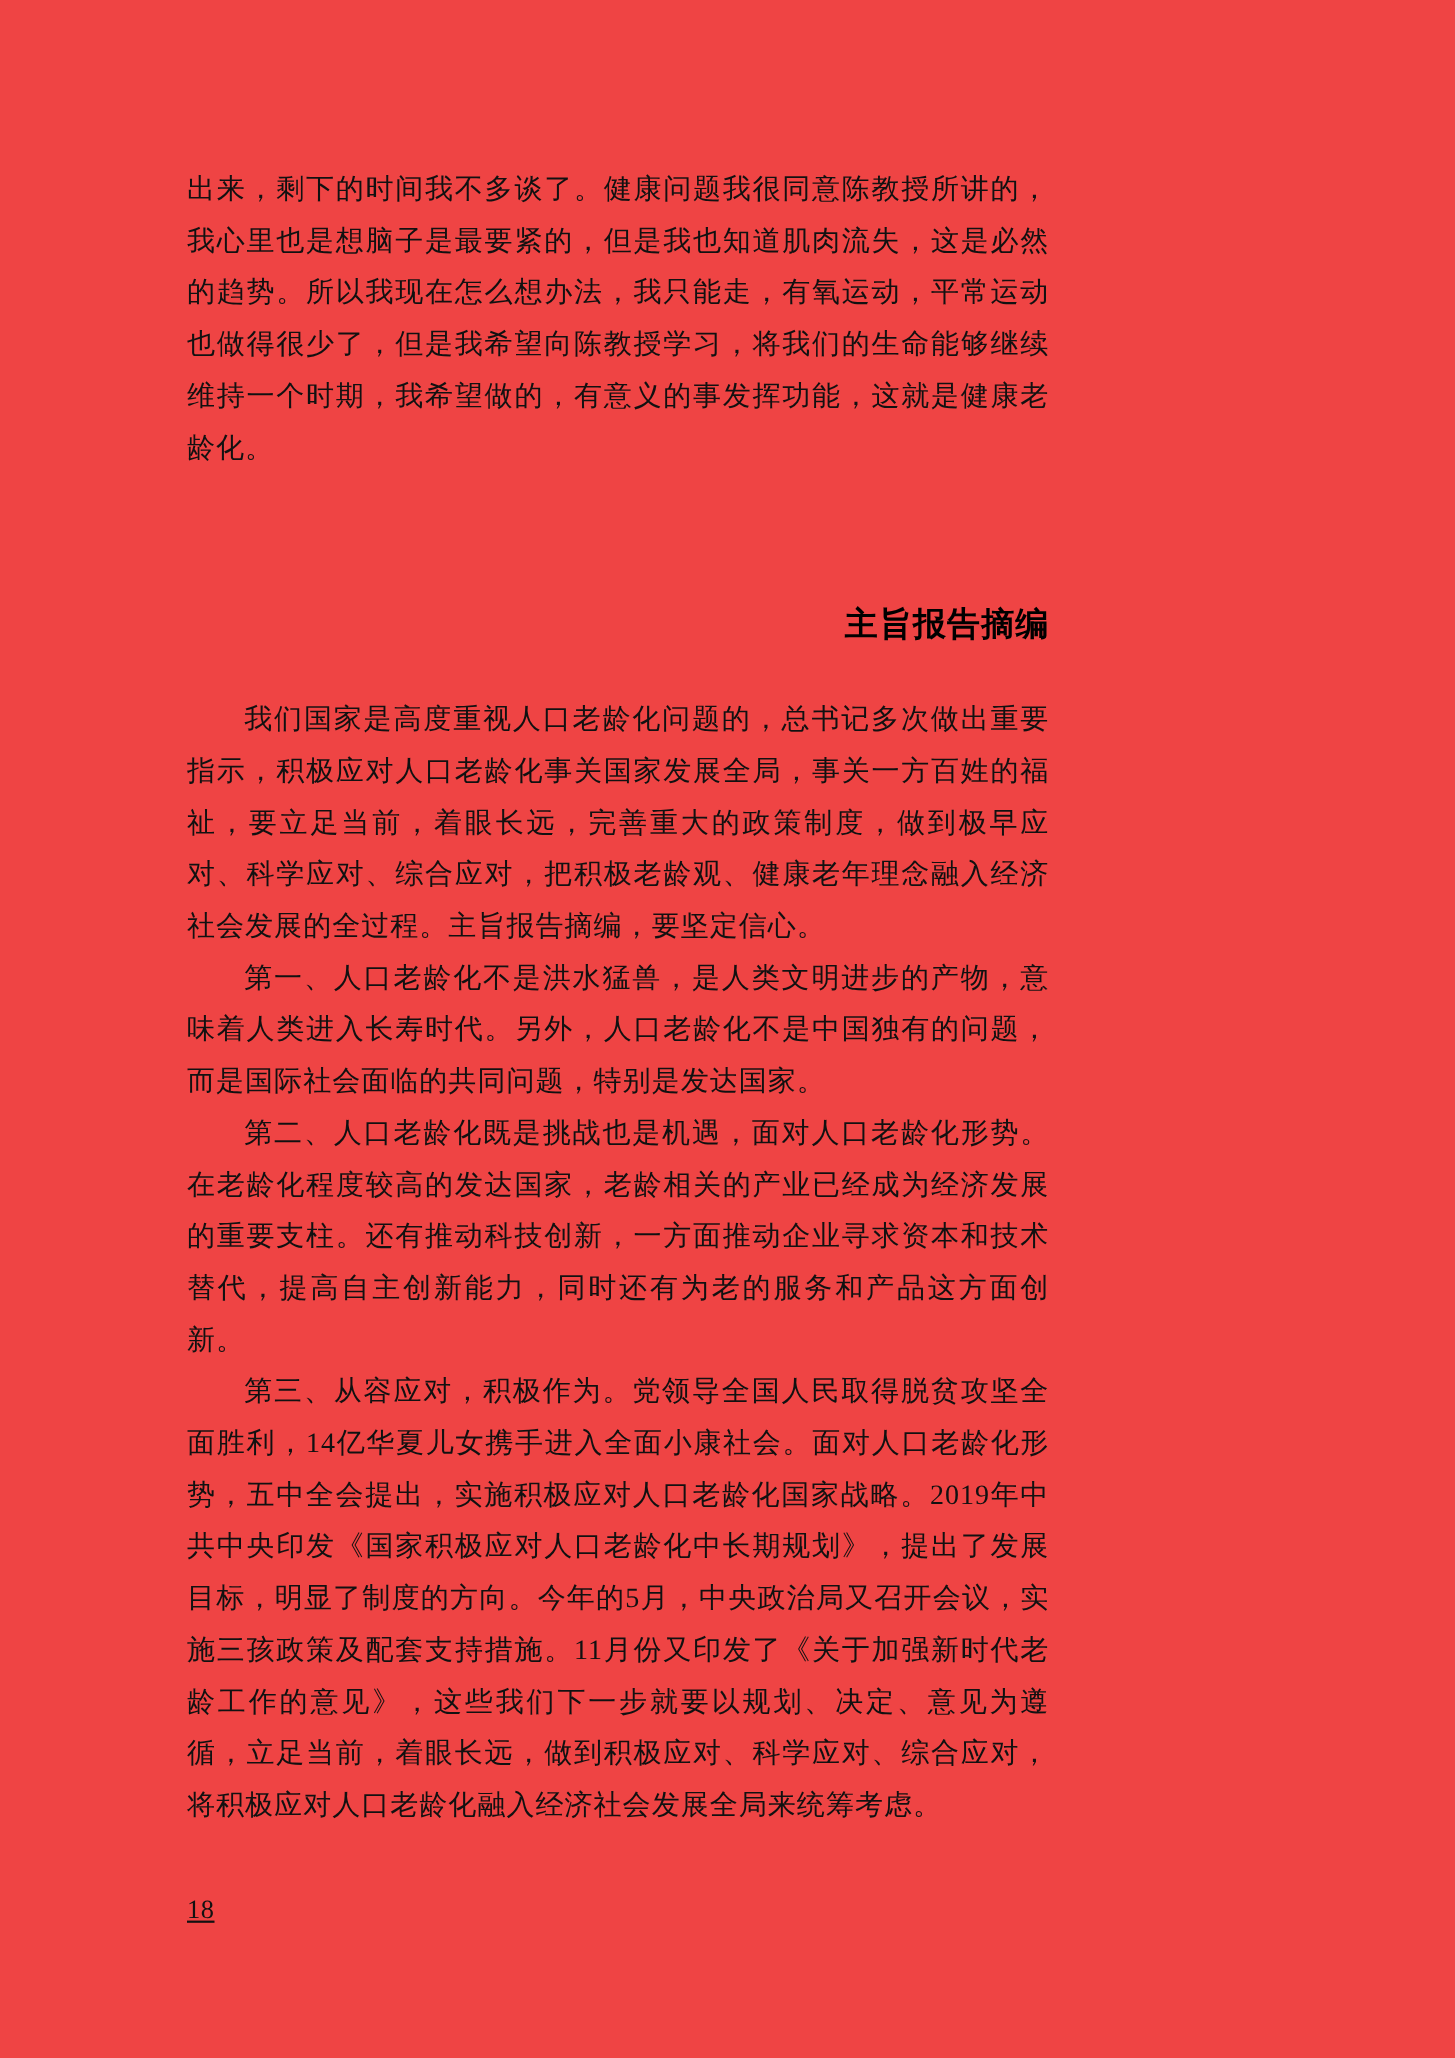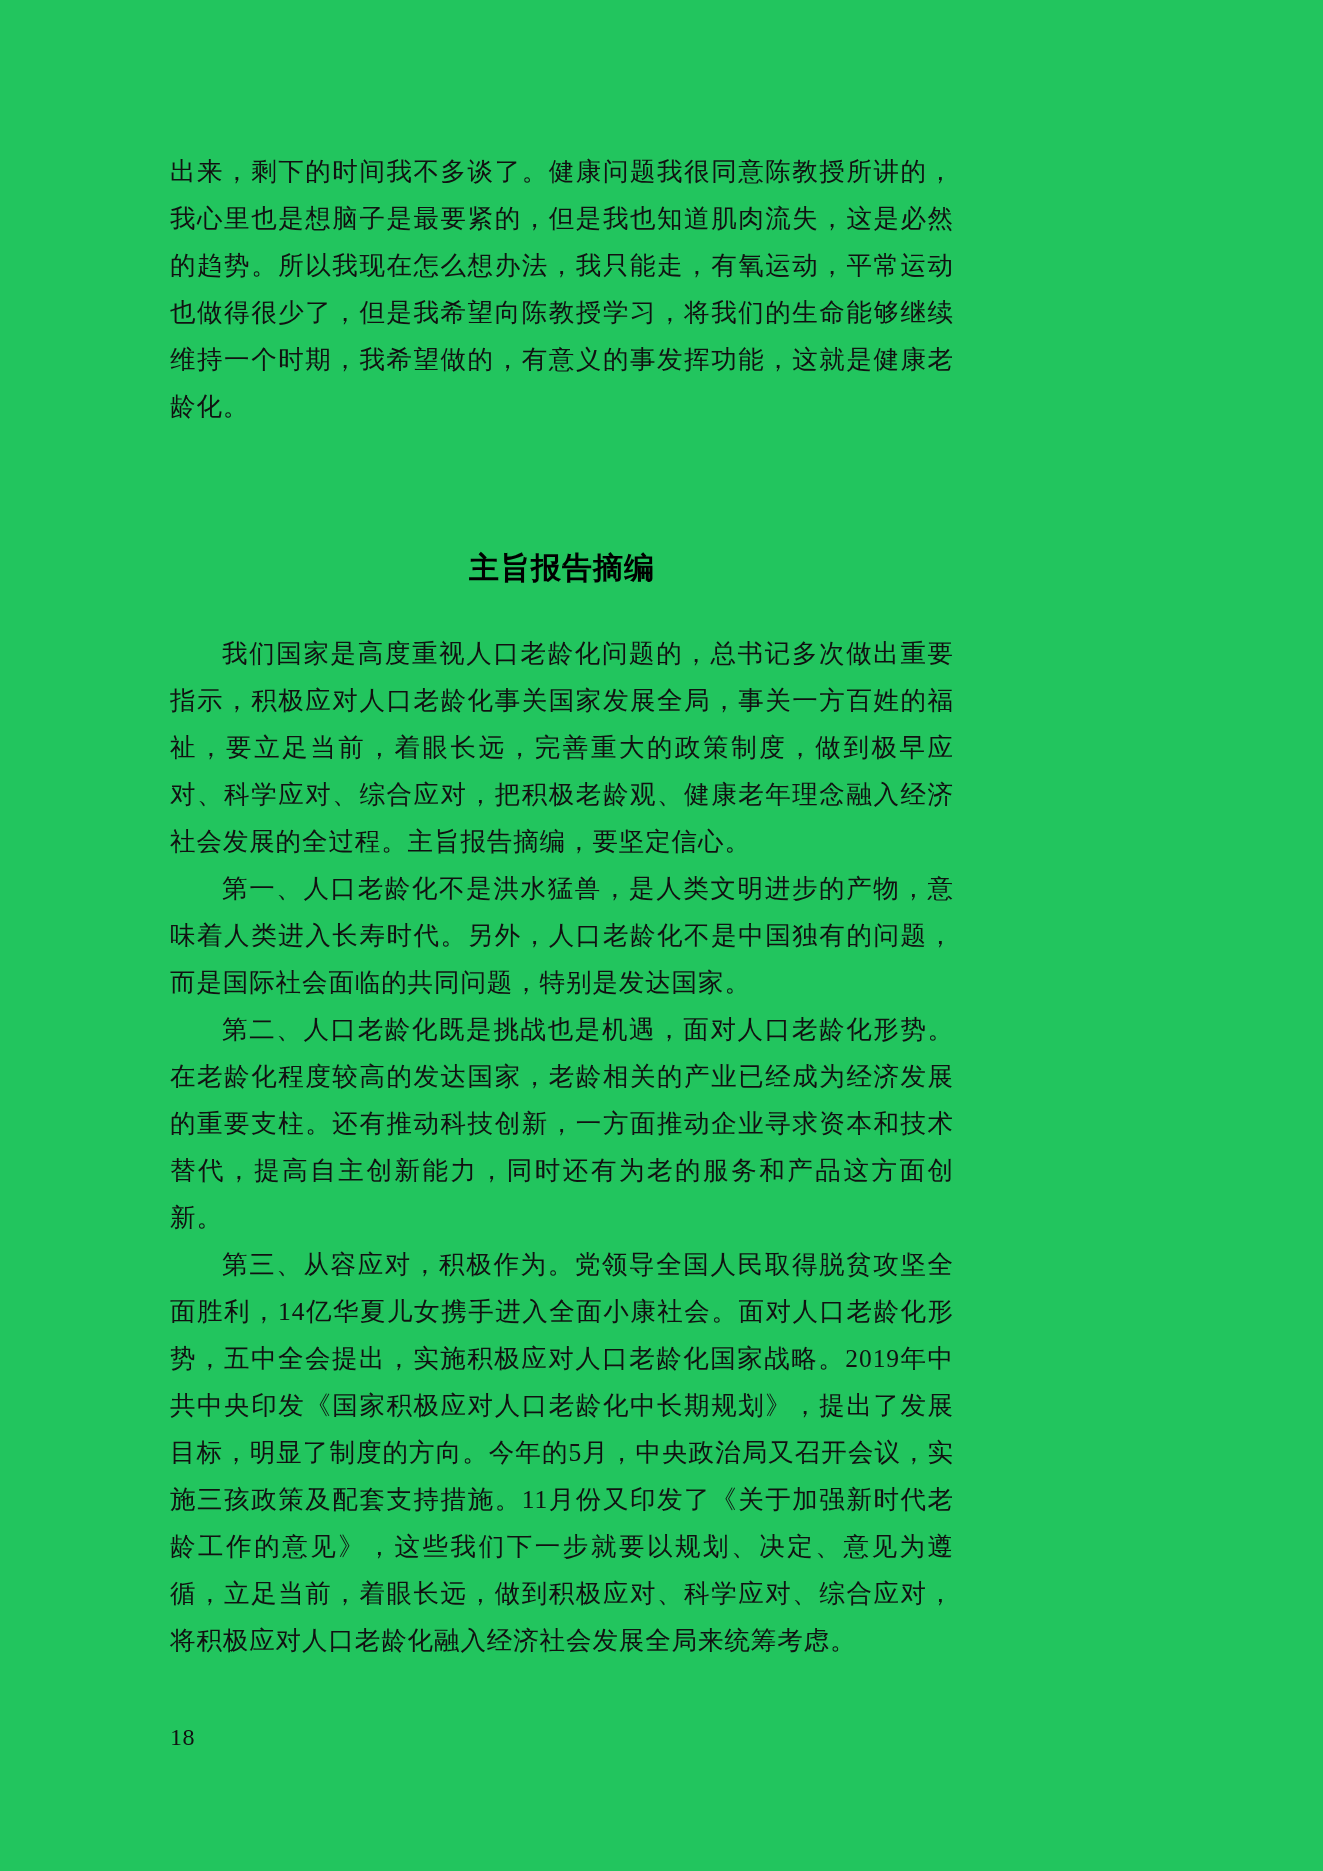--- a/index.html
+++ b/index.html
@@ -15,21 +15,21 @@
     color: #000000;
     overflow: hidden;
   }
 
   .page {
     position: absolute;
     left: 0;
     top: 0;
     width: 1323px;
     height: 1871px;
-    background: #22c55e;
+    background: #ef4444;
   }
 
   
   .content {
     position: absolute;
     left: 170px;
     top: 0;
     width: 784px;
   }
 
@@ -61,21 +61,21 @@
 
   
   .section-heading {
     font-family: "Liberation Serif", "DejaVu Serif", serif;
     font-weight: 700;
     font-size: 30px;
     line-height: 40px;
     letter-spacing: 1px;
     color: #000000;
     margin: 0;
-    text-align: center;
+    text-align: right;
   }
   .heading-gap-before { margin-top: 118px; }
 
   
   .article-title {
     font-family: "Liberation Serif", "DejaVu Serif", serif;
     font-weight: 700;
     font-size: 31.5px;
     line-height: 54px;
     letter-spacing: 0.5px;
@@ -94,20 +94,21 @@
   
   .page-number {
     position: absolute;
     left: 170px;
     top: 1722px;
     font-family: "Liberation Serif", "DejaVu Serif", serif;
     font-size: 24px;
     line-height: 30px;
     color: #111111;
     letter-spacing: 0.5px;
+    text-decoration: underline;
   }
 </style>
 </head>
 <body>
 
 <div class="page">
 
   <div class="content">
 
     <div class="top-block">

